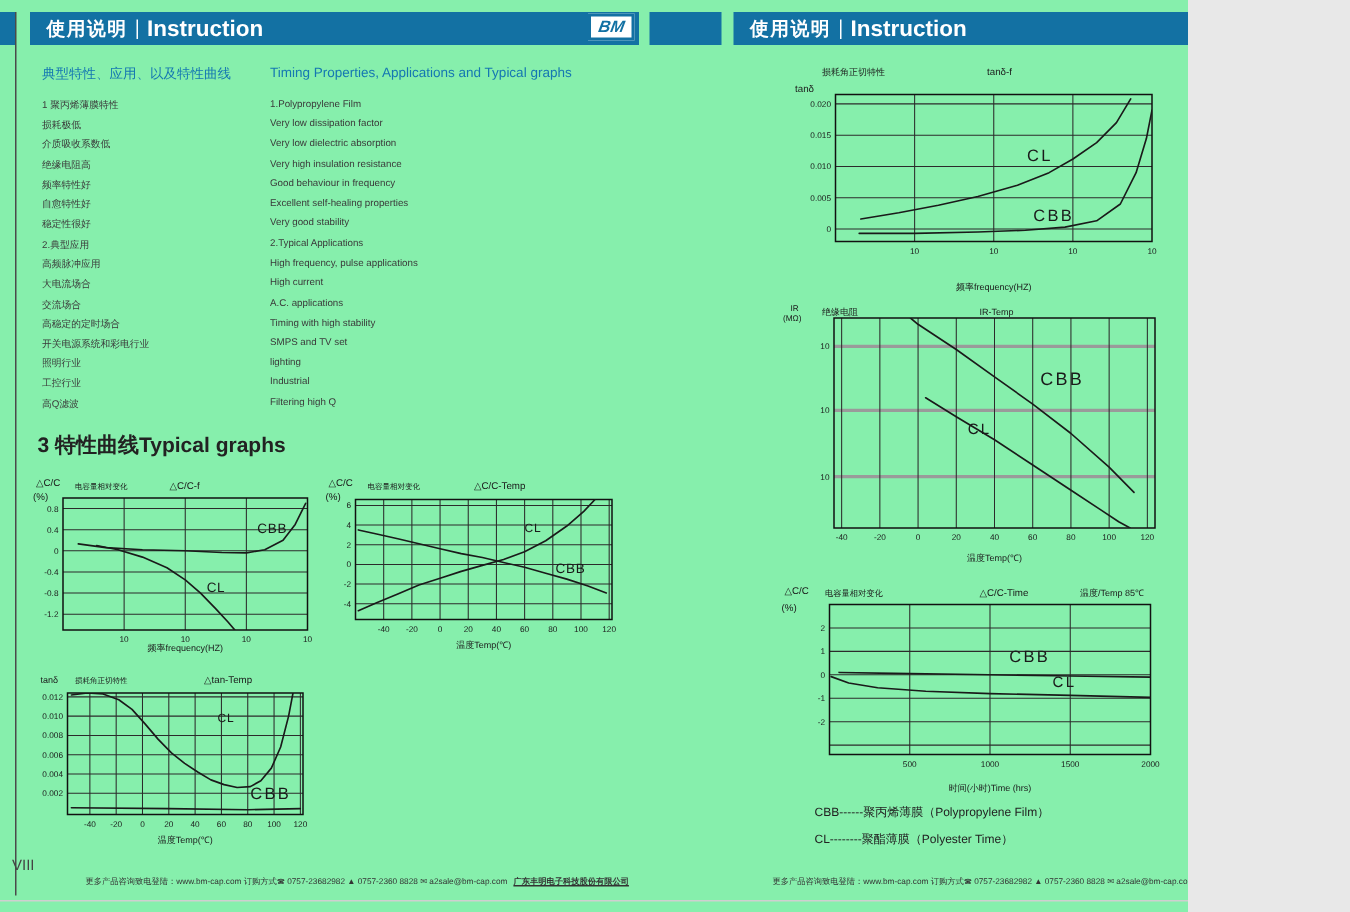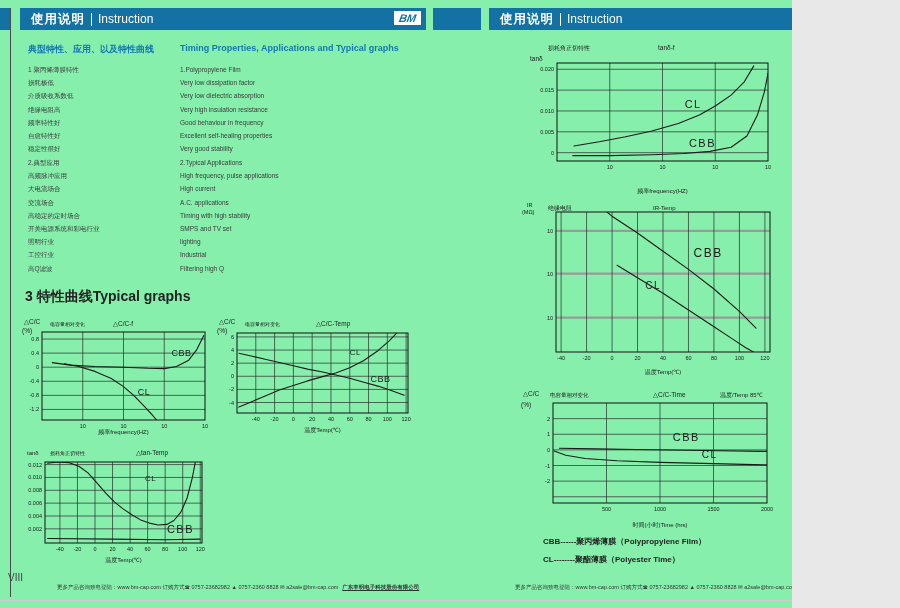--- a/index.html
+++ b/index.html
@@ -8,35 +8,35 @@
   .vline-left{position:absolute;left:10px;top:8px;width:1px;height:589px;background:#4a4a4a;}
   .htab{position:absolute;top:8px;height:22px;background:var(--bar);}
   .htab.lft{left:0;width:10px;}
   .htab.rgt{left:433px;width:48px;}
   .edge-sliver{position:absolute;left:897px;top:8px;width:3px;height:22px;background:#4a5b66;}
   .hbar{position:absolute;top:8px;height:22px;background:var(--bar);display:flex;align-items:center;padding-left:11px;box-sizing:border-box;}
   .hbar.lft{left:20px;width:406px;}
   .hbar.rgt{left:489px;width:408px;}
   .hzh{color:#fff;font-weight:bold;font-size:12.5px;letter-spacing:1px;}
   .hdiv{display:inline-block;width:1px;height:13px;background:#fff;margin:0 6px;}
-  .hen{color:#fff;font-weight:normal;font-size:12px;}
+  .hen{color:#fff;font-weight:bold;font-size:15px;}
   .logo{position:absolute;top:9px;width:31px;height:18px;background:#fff;border:2px solid var(--bar);
         box-sizing:border-box;display:flex;align-items:center;justify-content:center;}
   .logo.lft{left:392px;} .logo.rgt{left:860px;}
   .logotext{font-style:italic;font-weight:bold;font-size:11px;color:var(--bar);transform:skewX(-10deg);line-height:1;}
-  .blueheading{position:absolute;top:43px;font-size:9px;font-weight:bold;color:var(--accent);}
+  .blueheading{position:absolute;top:43px;font-size:9px;font-weight:normal;color:var(--accent);}
   .bh-zh{left:28px;} .bh-en{left:180px;}
   .list{position:absolute;left:28px;font-size:6.5px;color:#3a3a3a;}
   .list .row{height:13.2px;display:flex;align-items:flex-start;}
   .list .zh{display:inline-block;width:152px;}
   .list1{top:66px;} .list2{top:159px;}
   .graphsheading{position:absolute;left:25px;top:288px;font-size:14px;font-weight:bold;color:#222;}
   .chart{position:absolute;}
   .chart svg{display:block;}
-  .legend{position:absolute;left:543px;font-size:8px;font-weight:bold;color:#222;}
+  .legend{position:absolute;left:543px;font-size:8px;font-weight:normal;color:#222;}
   .legend.l0{top:536px;} .legend.l1{top:554px;}
   .footer-text{position:absolute;top:584px;font-size:5.5px;color:#333;white-space:nowrap;}
   .footer-text.lft{left:57px;} .footer-text.rgt{left:515px;}
   .footer-company{text-decoration:underline;font-weight:bold;margin-left:4px;}
   .pagenum{position:absolute;color:#444;}
   .pn-l{left:8px;top:572px;font-size:10px;text-align:right;}
   .pn-r{left:884px;top:582px;font-size:10px;}
   .bottomline{position:absolute;left:0;top:600px;width:900px;height:1px;background:#cfcfcf;}
 </style>
 </head>

